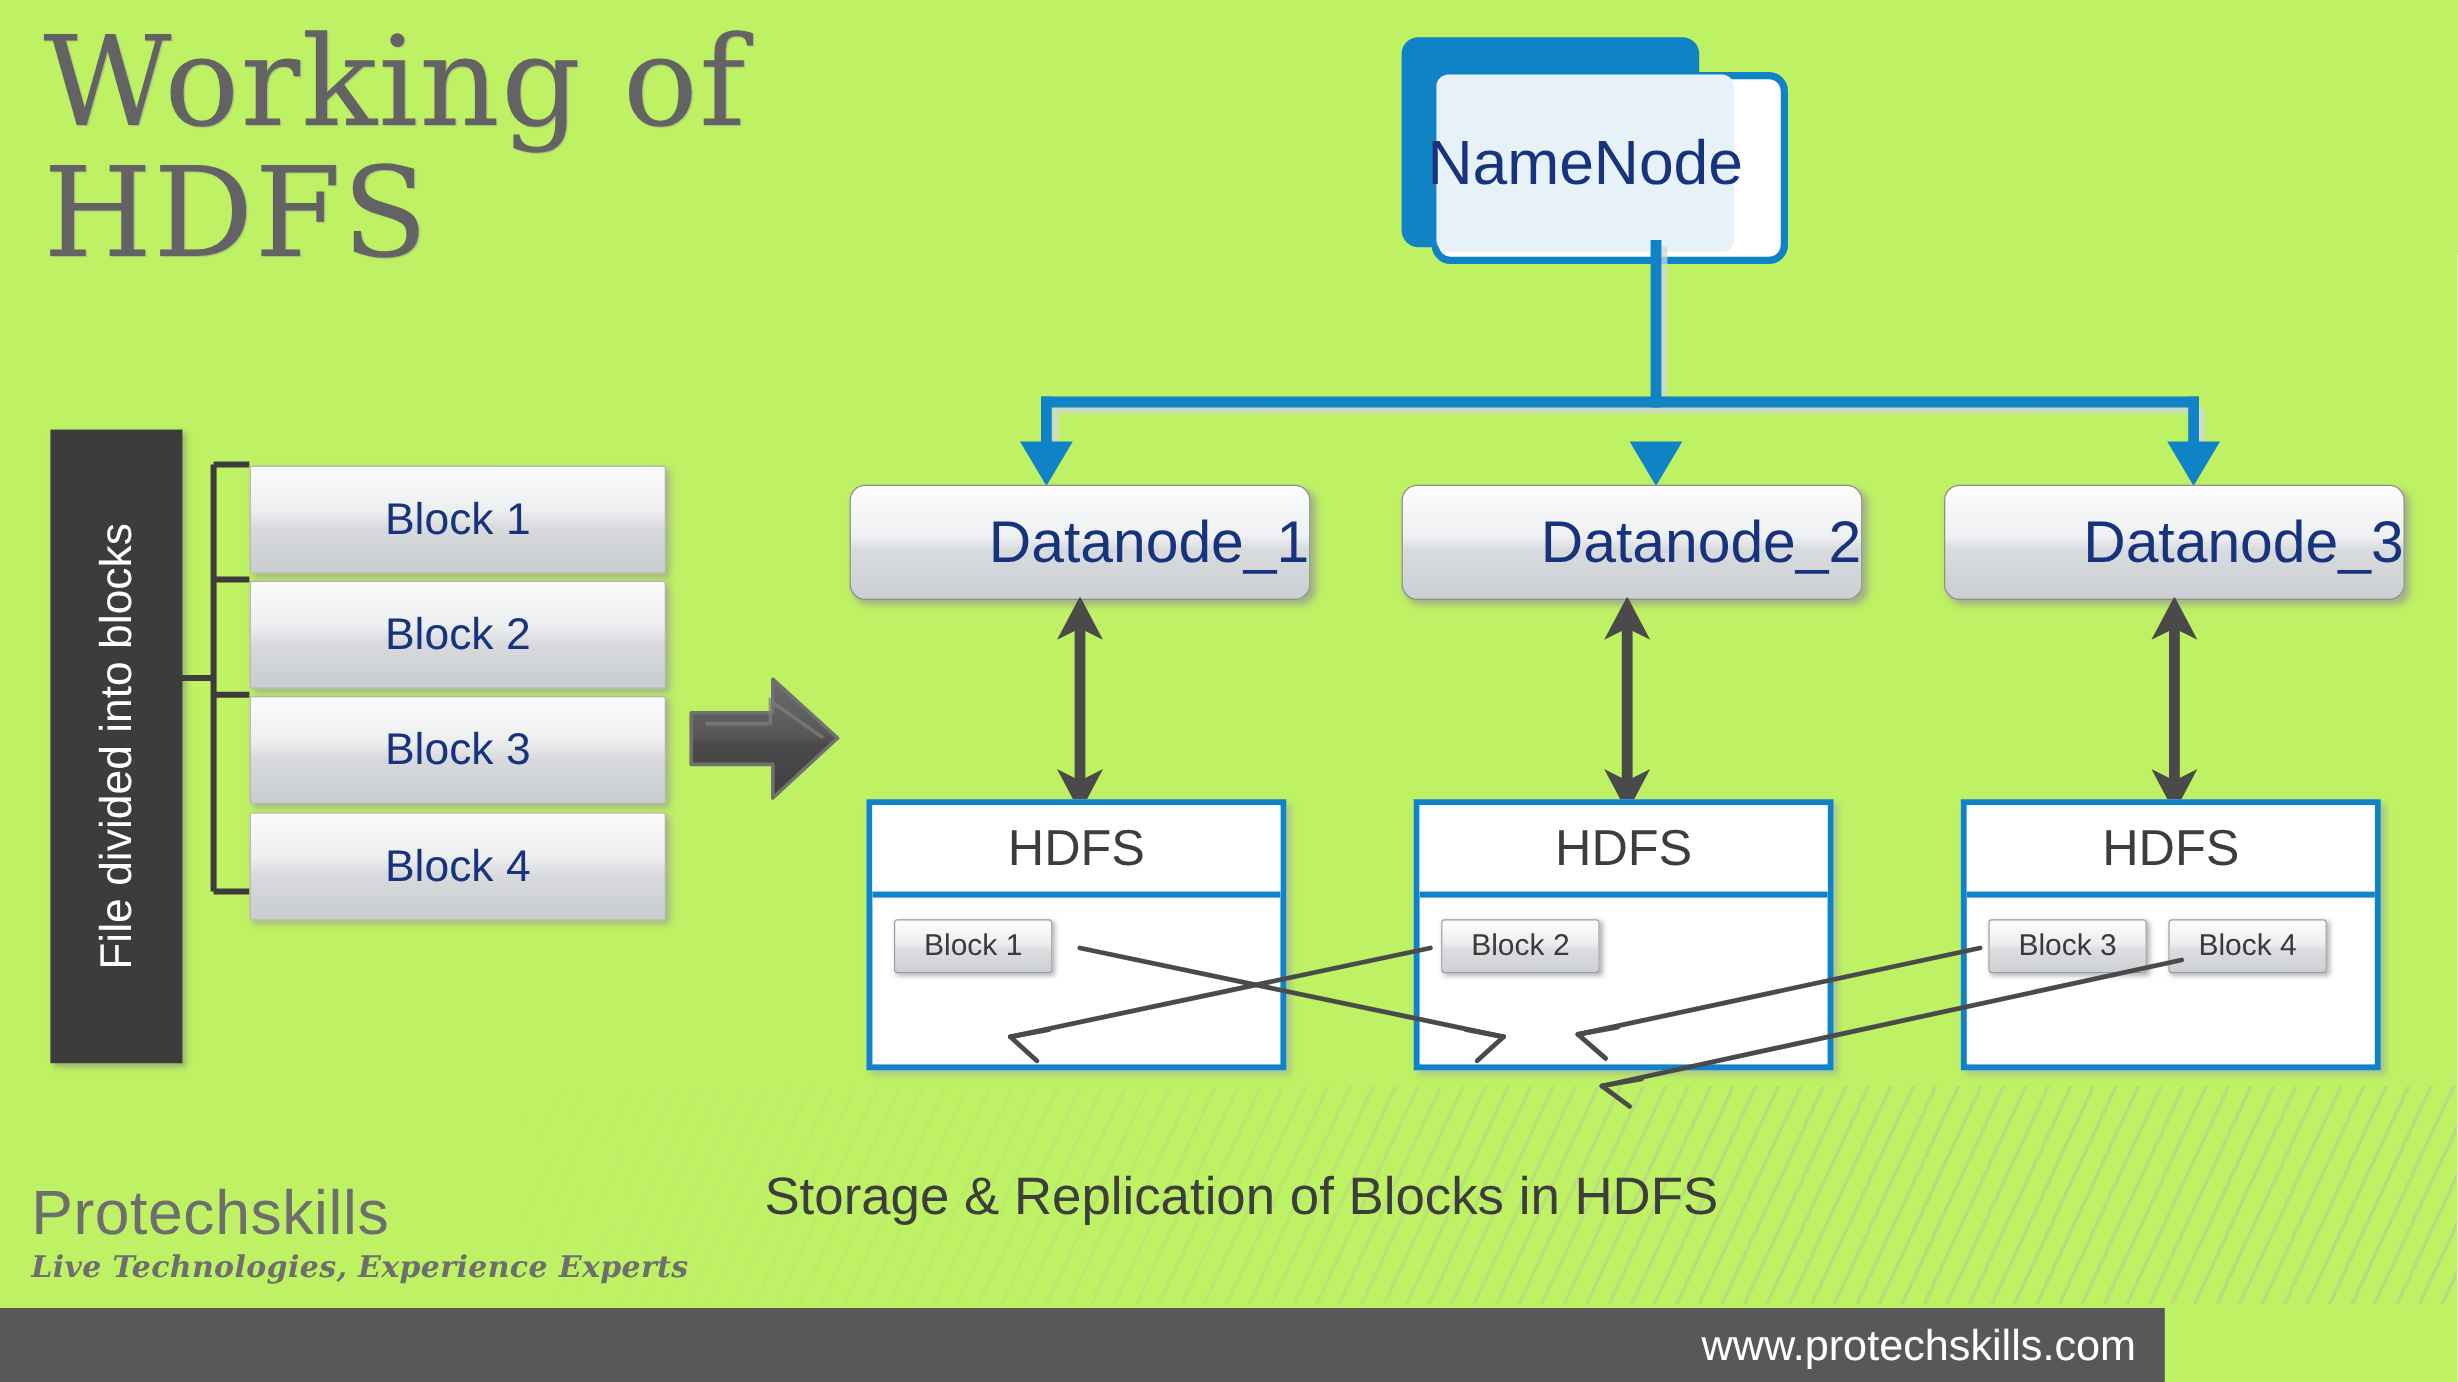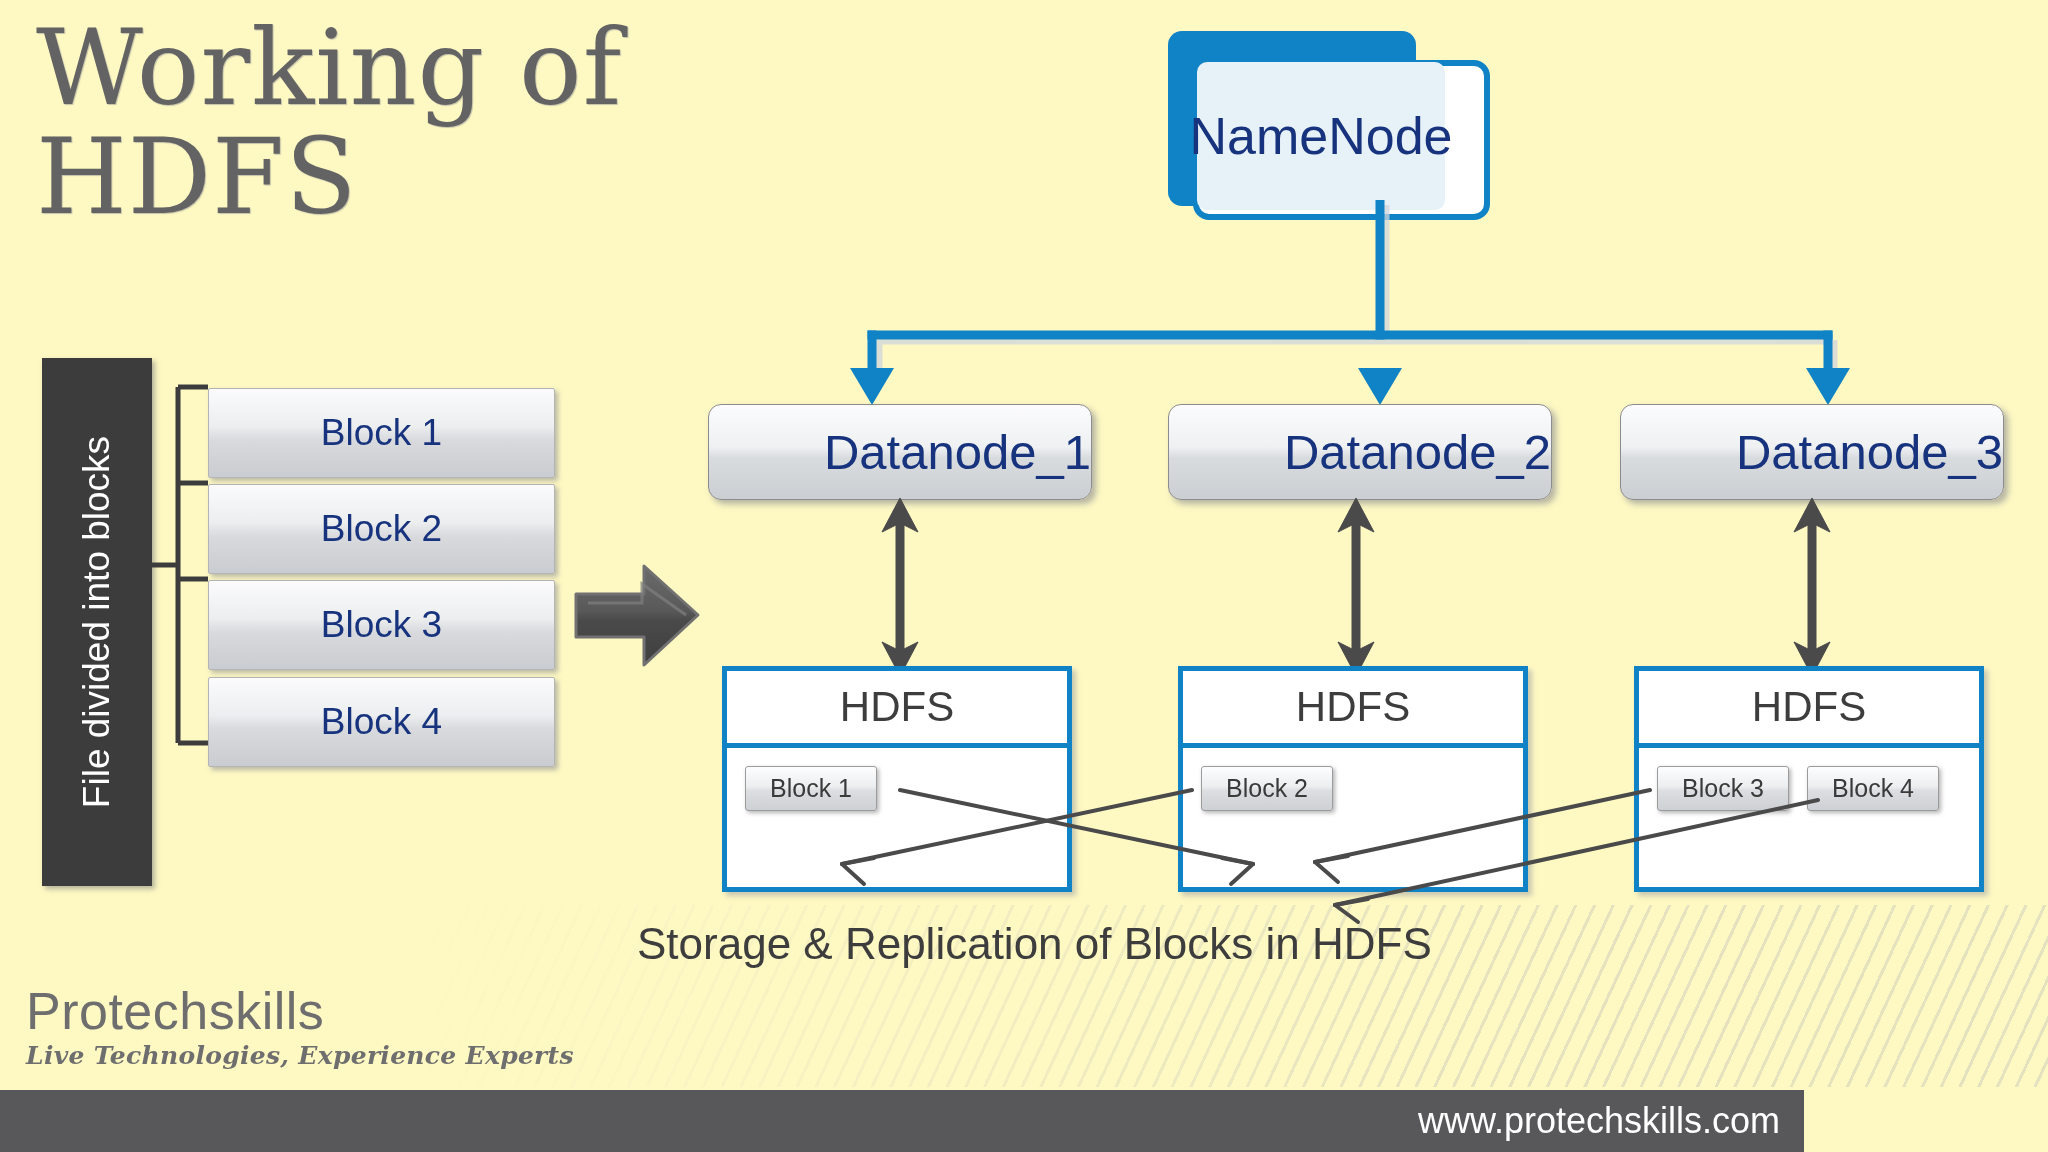--- a/index.html
+++ b/index.html
@@ -8,21 +8,21 @@
     padding: 0;
     background: #ffffff;
   }
   body {
     font-family: "Liberation Sans", sans-serif;
   }
   #slide {
     position: relative;
     width: 2048px;
     height: 1152px;
-    background: #fef9c3;
+    background: #bef264;
     overflow: hidden;
   }
 
   
   .hatch {
     position: absolute;
     pointer-events: none;
     background-image: repeating-linear-gradient(
       115deg,
       rgba(170,170,180,0.30) 0px,
@@ -213,21 +213,21 @@
     white-space: nowrap;
   }
 
   
   #repl { position: absolute; left: 0; top: 0; width: 2048px; height: 1152px; pointer-events: none; }
 
   
   #caption {
     position: absolute;
     left: 637px;
-    top: 919px;
+    top: 973px;
     color: #3d3d3d;
     font-size: 44px;
     font-family: "Liberation Sans", sans-serif;
     white-space: nowrap;
   }
 
   
   #logo { position: absolute; left: 26px; top: 985px; }
   #logo-name {
     color: #6e6e6e;

